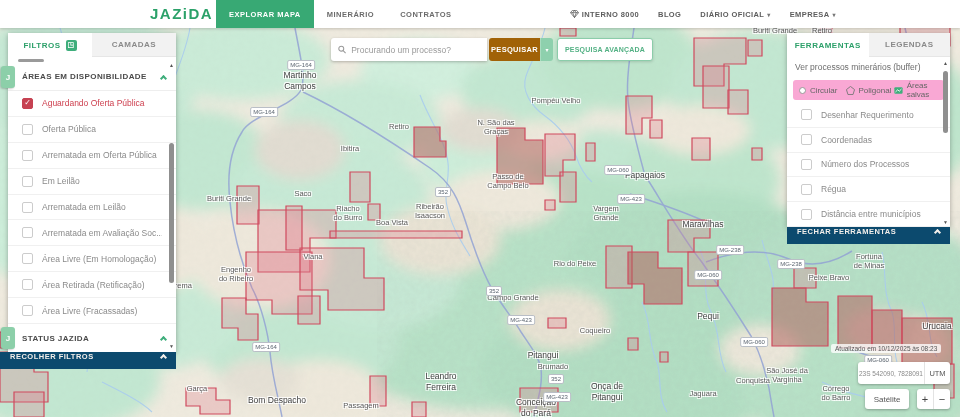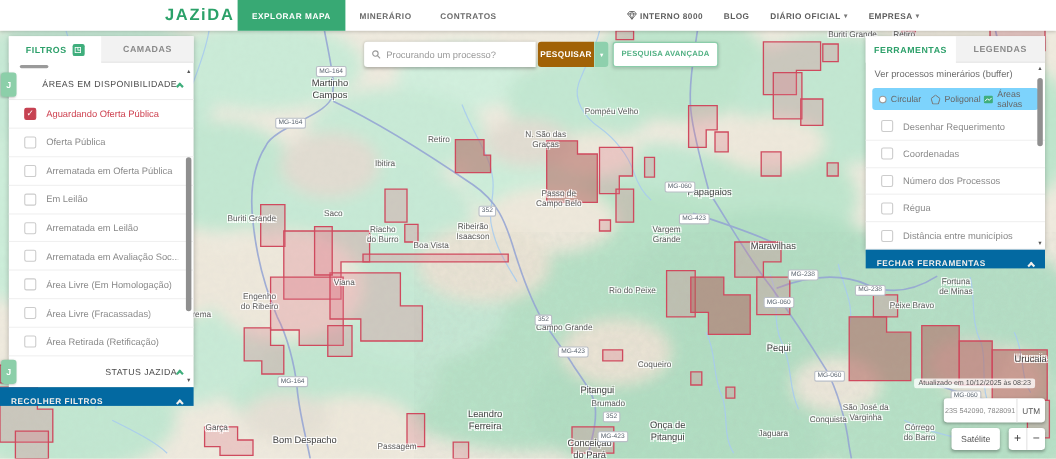--- a/index.html
+++ b/index.html
@@ -51,44 +51,44 @@
   .ptabs { display:flex; height:24px; flex:none; }
   .ptab { flex:1; display:flex; align-items:center; justify-content:center; font-size:8px; font-weight:bold;
     letter-spacing:.5px; color:#8a8a8a; background:#f2f2f2; cursor:pointer; border-bottom:1px solid #e6e6e6; }
   .ptab.active { background:#fff; color:#2da06a; border-bottom:none; }
   .tab-sq { width:11px; height:11px; background:#3fae7c; border-radius:2px; margin-left:5px;
     display:inline-flex; align-items:center; justify-content:center; color:#fff; font-size:7px; }
   .hnotch { height:6px; flex:none; position:relative; }
   .hnotch .bar { position:absolute; left:10px; top:2px; width:26px; height:3px; background:#9a9a9a; border-radius:2px; }
   .sec-head { flex:none; height:28px; display:flex; align-items:center; padding:0 10px 0 14px;
     border-bottom:1px solid #eee; cursor:pointer; position:relative; }
-  .sec-title { font-size:8px; font-weight:normal; letter-spacing:.4px; color:#4a4a4a; flex:1;text-align:right; }
+  .sec-title { font-size:8px; font-weight:bold; letter-spacing:.4px; color:#4a4a4a; flex:1; }
   .chev { width:5px; height:5px; border-top:2px solid #3fae7c; border-right:2px solid #3fae7c;
     transform:rotate(-45deg); margin-top:3px; }
   .rows { flex:1; display:flex; flex-direction:column; }
   .row { flex:1; display:flex; align-items:center; gap:9px; padding:0 14px; border-bottom:1px solid #f0f0f0; cursor:pointer; }
   .cb { width:11px; height:11px; border:1px solid #ccc; border-radius:2px; background:#fff; flex:none;
     display:flex; align-items:center; justify-content:center; }
   .cb.checked { background:#c64252; border-color:#c64252; color:#fff; font-size:8px; line-height:1; }
   .row-label { font-size:8.5px; color:#8a8a8a; white-space:nowrap; overflow:hidden; }
   .row.danger .row-label { color:#ce4150; }
   .j-tab { position:absolute; left:-7px; top:3px; width:14px; height:22px; background:#8ccfa9;
     border-radius:3px; color:#fff; font-size:8px; font-weight:bold; display:flex; align-items:center;
     justify-content:center; box-shadow:-1px 1px 2px rgba(0,0,0,.2); }
-  .darkbar { position:absolute; height:17px; background:#0369a1; color:#f3efeb; z-index:8;
-    display:flex; align-items:flex-end; padding:0 10px; font-size:7.5px; font-weight:bold; letter-spacing:.5px; cursor:pointer; }
+  .darkbar { position:absolute; height:17px; background:#0c4a6e; color:#f3efeb; z-index:8;
+    display:flex; align-items:flex-start; padding:0 10px; font-size:7.5px; font-weight:bold; letter-spacing:.5px; cursor:pointer; }
   .darkbar .chev { border-color:#f3efeb; margin-left:auto; }
   #bar-left  { left:0;   top:352px; width:176px;gap:24px; }
   #bar-right { left:787px; top:227px; width:163px; }
 
   
   .buffer-label { flex:none; height:20px; display:flex; align-items:center; padding:0 8px;
     font-size:8.5px; color:#6d6d6d; }
   .buffer-row { flex:none; height:26px; padding:0 6px; display:flex; align-items:center; }
-  .buffer-seg { flex:1; background:#7dd3fc; border-radius:3px; height:20px; display:flex; align-items:center; }
+  .buffer-seg { flex:1; background:#f9a8d4; border-radius:3px; height:20px; display:flex; align-items:center; }
   .buffer-opt { flex:1; display:flex; align-items:center; justify-content:center; gap:4px; font-size:8px;
     color:#666; cursor:pointer; height:100%; }
   .radio { width:7px; height:7px; border:1px solid #999; border-radius:50%; background:#fff; }
 
   
   .vscroll { position:absolute; width:7px; z-index:9; }
   .vscroll .arr { position:absolute; left:1px; font-size:5px; color:#555; line-height:5px; }
   .vscroll .thumb { position:absolute; left:1px; width:5px; background:#8f8f8f; border-radius:3px; }
 
   
@@ -400,25 +400,25 @@
         <div class="row">
           <span class="cb"></span>
           <span class="row-label">Arrematada em Avaliação Soc...</span>
         </div>
         <div class="row">
           <span class="cb"></span>
           <span class="row-label">Área Livre (Em Homologação)</span>
         </div>
         <div class="row">
           <span class="cb"></span>
+          <span class="row-label">Área Retirada (Retificação)</span>
+        </div>
+        <div class="row">
+          <span class="cb"></span>
           <span class="row-label">Área Livre (Fracassadas)</span>
-        </div>
-        <div class="row">
-          <span class="cb"></span>
-          <span class="row-label">Área Retirada (Retificação)</span>
         </div>
       </div>
     <div class="sec-head" style="border-bottom:none;">
       <span class="j-tab">J</span>
       <span class="sec-title">STATUS JAZIDA</span>
       <span class="chev"></span>
     </div>
     <div class="vscroll" style="right:1px; top:30px; height:286px;">
       <span class="arr" style="top:0;">▲</span>
       <div class="thumb" style="top:80px; height:140px;"></div>

